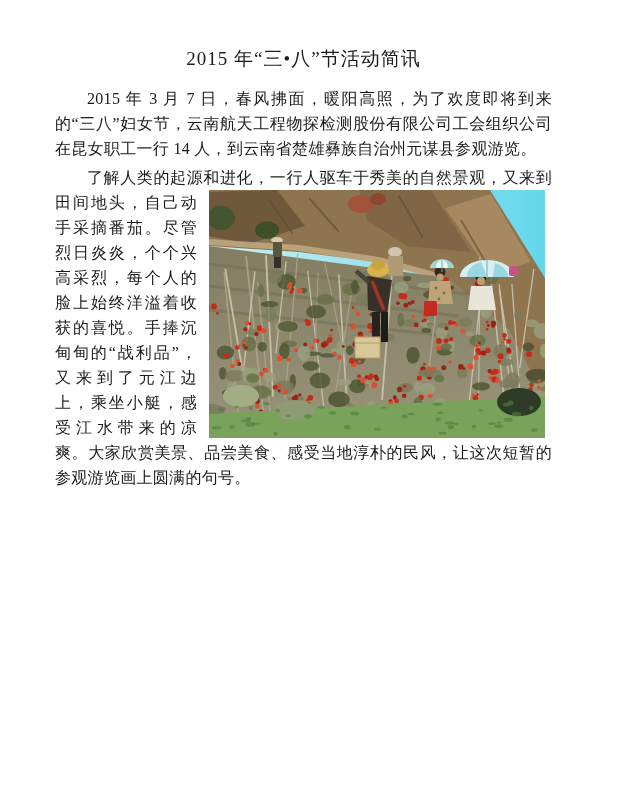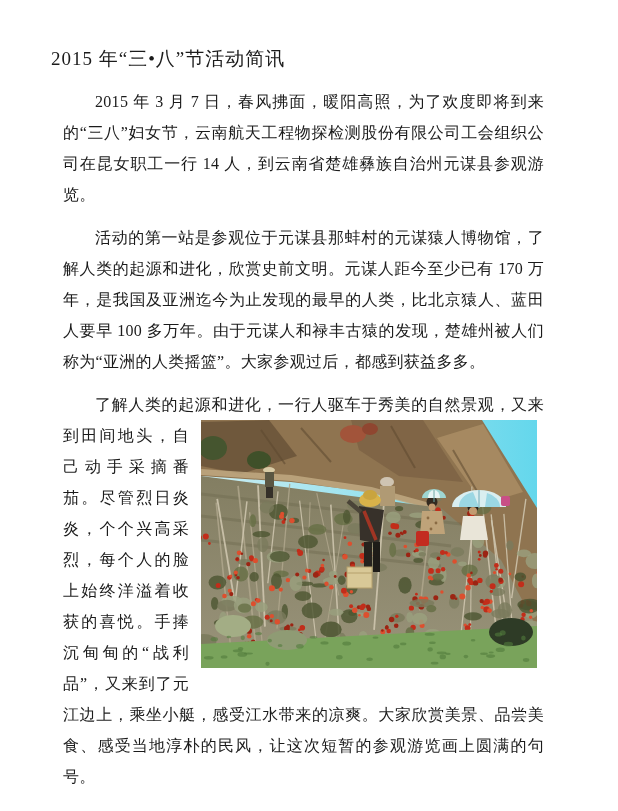--- a/index.html
+++ b/index.html
@@ -10,47 +10,46 @@
   }
   .page{
     box-sizing:border-box;
     width:618px;height:811px;
     padding:44px 62px 0 51px;
     background:#ffffff;
   }
   .doc-title{
     margin:0 0 12px 0;
     font-size:19px;line-height:30px;font-weight:400;
-    letter-spacing:1px;
+    text-align:center;letter-spacing:1px;
     white-space:nowrap;
   }
   .para{
-    margin:12px;
-    font-size:16px;line-height:31px;
+    margin:4px;
+    font-size:16px;line-height:25px;
     text-align:justify;text-justify:inter-ideograph;
     text-indent:2em;
     letter-spacing:0.3px;
   }
   .photo-float{
     float:right;
     width:336px;height:248px;
     margin:0 7px 2px 12px;
   }
   .photo-float svg{display:block;width:336px;height:248px;}
 </style>
 </head>
 <body>
 
 <div class="page">
 
   <h1 class="doc-title">2015 年“三•八”节活动简讯</h1>
 
   <p class="para">2015 年 3 月 7 日，春风拂面，暖阳高照，为了欢度即将到来的“三八”妇女节，云南航天工程物探检测股份有限公司工会组织公司在昆女职工一行 14 人，到云南省楚雄彝族自治州元谋县参观游览。</p>
 
-  <p class="para">活动的第一站是参观位于元谋县那蚌村的元谋猿人博物馆，了解人类的起源和进化，欣赏史前文明。元谋人距今至少已有 170 万年，是我国及亚洲迄今为止发现的最早的人类，比北京猿人、蓝田人要早 100 多万年。由于元谋人和禄丰古猿的发现，楚雄州被人们称为“亚洲的人类摇篮”。大家参观过后，都感到获益多多。</p>
 
   <p class="para"><span>了解人类的起源和进化，一行人驱车于秀美的自然景观，又</span><span class="photo-float">
         <svg id="photo-svg" viewBox="0 0 336 248" xmlns="http://www.w3.org/2000/svg">
       <defs>
         <linearGradient id="skyGrad" x1="0" y1="0" x2="1" y2="0">
           <stop offset="0" stop-color="#cdeef2"></stop>
           <stop offset="1" stop-color="#64d7ec"></stop>
         </linearGradient>
         <linearGradient id="fieldGrad" x1="0" y1="0" x2="0" y2="1">
           <stop offset="0" stop-color="#837e62"></stop>

